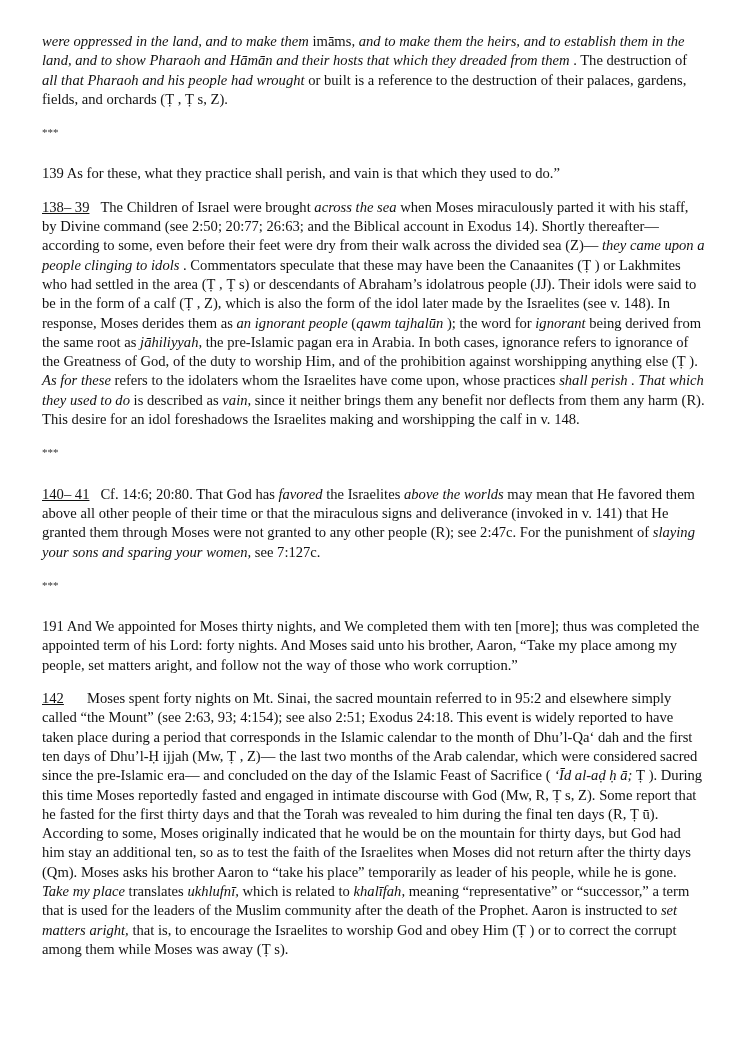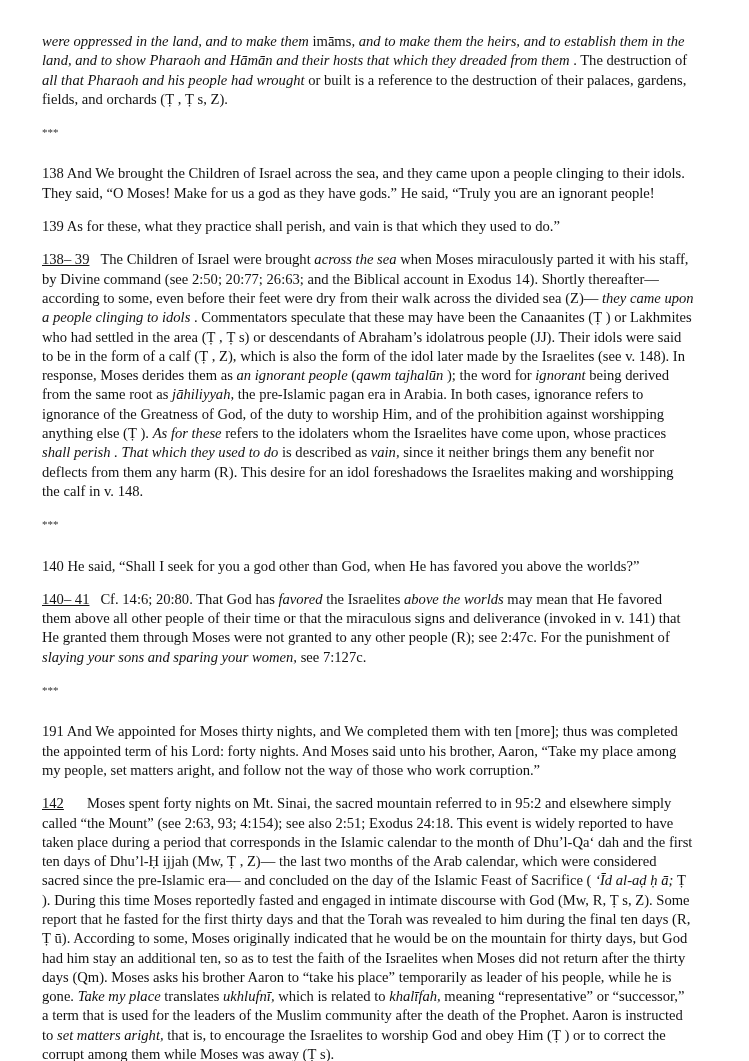--- a/index.html
+++ b/index.html
@@ -4,33 +4,31 @@
 <style>
   html, body { margin: 0; padding: 0; background: #ffffff; }
   body {
     width: 749px; height: 1061px; overflow: hidden;
     font-family: "Liberation Serif", serif;
     color: #111111;
     font-size: 14.6px;
     line-height: 19.3px;
   }
   .page { position: relative; padding: 32px 40px 0 42px; }
-  p { margin: 0 15px 14px 0; text-align: left; }
+  p { margin: 0 4px 14px 0; text-align: left; }
   .stars { margin: 0 0 22px 0; font-size: 11px; color: #333; letter-spacing: 0px; }
   .cite { display: inline-block; min-width: 34px; text-decoration: underline; }
   i { font-style: italic; }
 </style>
 </head>
 <body>
 
 <div class="page" id="page">
     <p><i>were oppressed in the land, and to make them </i><span>imāms</span><i>, and to make them the heirs, and to establish them in the land, and to show Pharaoh and Hāmān and their hosts that which they dreaded from them</i><span> . The destruction of </span><i>all that Pharaoh and his people had wrought</i><span> or built is a reference to the destruction of their palaces, gardens, fields, and orchards (Ṭ , Ṭ s, Z).</span></p>
     <div class="stars">***</div>
-    <p><span>138 And We brought the Children of Israel across the sea, and they came upon a people clinging to their idols. They said, “O Moses! Make for us a god as they have gods.” He said, “Truly you are an ignorant people!</span></p>
     <p><span>139 As for these, what they practice shall perish, and vain is that which they used to do.”</span></p>
     <p><span class="cite">138– 39</span>&nbsp;&nbsp;&nbsp;<span>The Children of Israel were brought </span><i>across the sea</i><span> when Moses miraculously parted it with his staff, by Divine command (see 2:50; 20:77; 26:63; and the Biblical account in Exodus 14). Shortly thereafter— according to some, even before their feet were dry from their walk across the divided sea (Z)— </span><i>they came upon a people clinging to idols</i><span> . Commentators speculate that these may have been the Canaanites (Ṭ ) or Lakhmites who had settled in the area (Ṭ , Ṭ s) or descendants of Abraham’s idolatrous people (JJ). Their idols were said to be in the form of a calf (Ṭ , Z), which is also the form of the idol later made by the Israelites (see v. 148). In response, Moses derides them as </span><i>an ignorant people</i><span> (</span><i>qawm tajhalūn</i><span> ); the word for </span><i>ignorant</i><span> being derived from the same root as </span><i>jāhiliyyah,</i><span> the pre-Islamic pagan era in Arabia. In both cases, ignorance refers to ignorance of the Greatness of God, of the duty to worship Him, and of the prohibition against worshipping anything else (Ṭ ). </span><i>As for these</i><span> refers to the idolaters whom the Israelites have come upon, whose practices </span><i>shall perish . That which they used to do</i><span> is described as </span><i>vain,</i><span> since it neither brings them any benefit nor deflects from them any harm (R). This desire for an idol foreshadows the Israelites making and worshipping the calf in v. 148.</span></p>
     <div class="stars">***</div>
-    <p><span>140 He said, “Shall I seek for you a god other than God, when He has favored you above the worlds?”</span></p>
     <p><span class="cite">140– 41</span>&nbsp;&nbsp;&nbsp;<span>Cf. 14:6; 20:80. That God has </span><i>favored</i><span> the Israelites </span><i>above the worlds</i><span> may mean that He favored them above all other people of their time or that the miraculous signs and deliverance (invoked in v. 141) that He granted them through Moses were not granted to any other people (R); see 2:47c. For the punishment of </span><i>slaying your sons and sparing your women,</i><span> see 7:127c.</span></p>
     <div class="stars">***</div>
     <p><span>191 And We appointed for Moses thirty nights, and We completed them with ten [more]; thus was completed the appointed term of his Lord: forty nights. And Moses said unto his brother, Aaron, “Take my place among my people, set matters aright, and follow not the way of those who work corruption.”</span></p>
     <p><span class="cite">142</span>&nbsp;&nbsp;&nbsp;<span>Moses spent forty nights on Mt. Sinai, the sacred mountain referred to in 95:2 and elsewhere simply called “the Mount” (see 2:63, 93; 4:154); see also 2:51; Exodus 24:18. This event is widely reported to have taken place during a period that corresponds in the Islamic calendar to the month of Dhu’l-Qa‘ dah and the first ten days of Dhu’l-Ḥ ijjah (Mw, Ṭ , Z)— the last two months of the Arab calendar, which were considered sacred since the pre-Islamic era— and concluded on the day of the Islamic Feast of Sacrifice ( </span><i>‘Īd al-aḍ ḥ ā;</i><span> Ṭ ). During this time Moses reportedly fasted and engaged in intimate discourse with God (Mw, R, Ṭ s, Z). Some report that he fasted for the first thirty days and that the Torah was revealed to him during the final ten days (R, Ṭ ū). According to some, Moses originally indicated that he would be on the mountain for thirty days, but God had him stay an additional ten, so as to test the faith of the Israelites when Moses did not return after the thirty days (Qm). Moses asks his brother Aaron to “take his place” temporarily as leader of his people, while he is gone. </span><i>Take my place</i><span> translates </span><i>ukhlufnī,</i><span> which is related to </span><i>khalīfah,</i><span> meaning “representative” or “successor,” a term that is used for the leaders of the Muslim community after the death of the Prophet. Aaron is instructed to </span><i>set matters aright,</i><span> that is, to encourage the Israelites to worship God and obey Him (Ṭ ) or to correct the corrupt among them while Moses was away (Ṭ s).</span></p>
   </div>
 
 </body></html>

